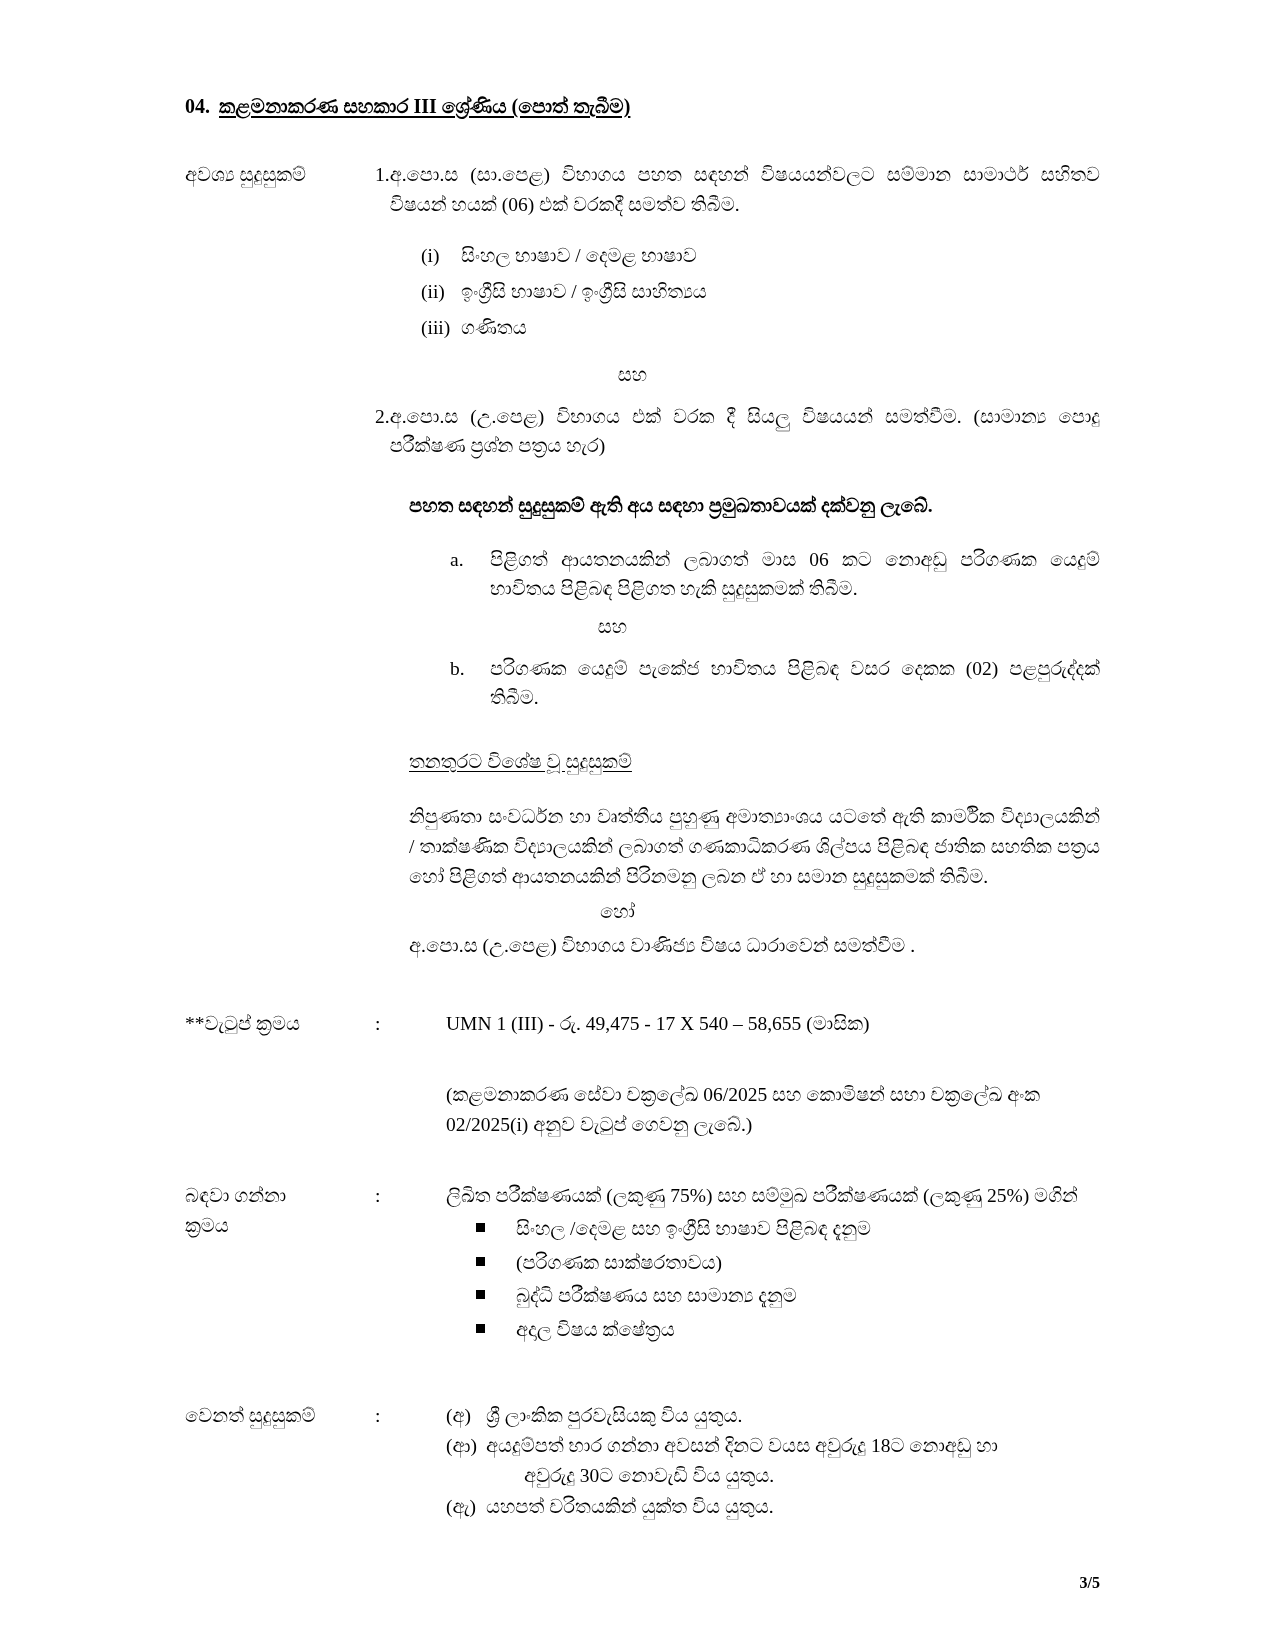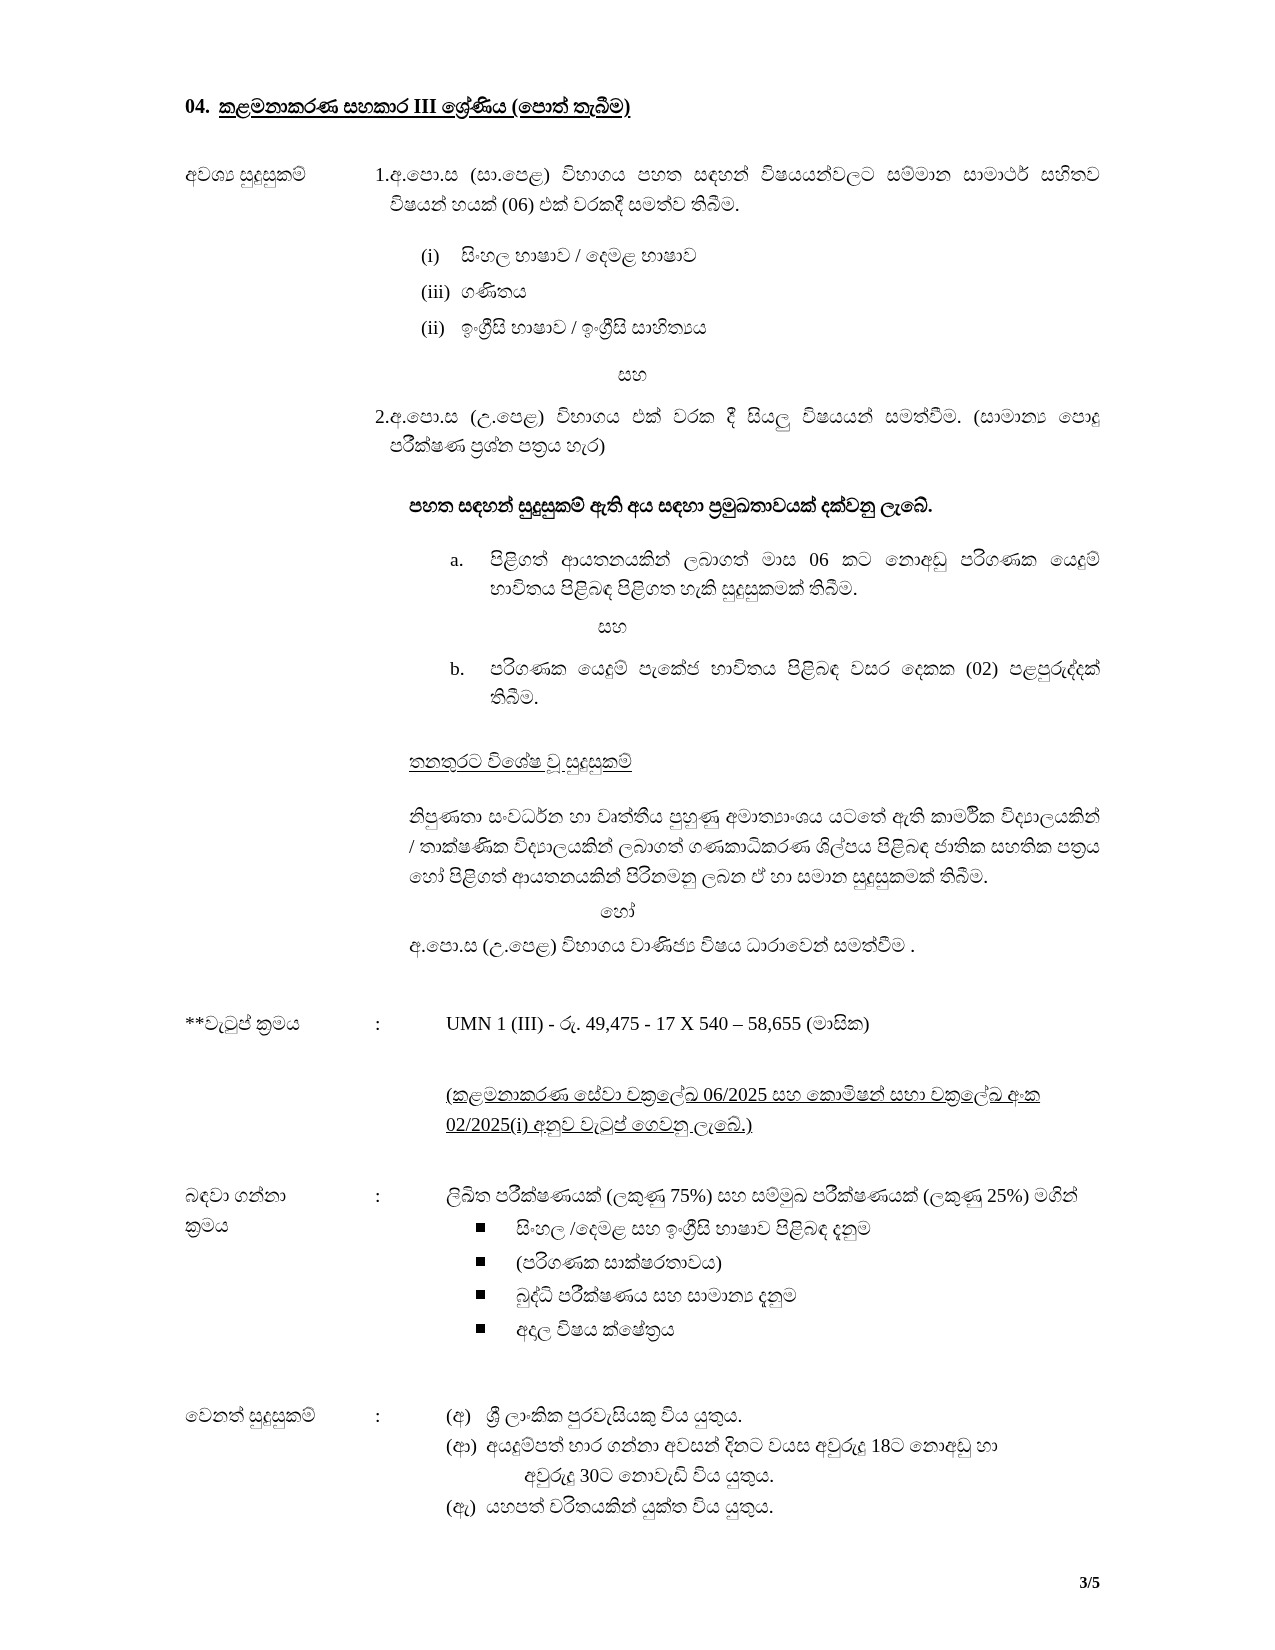--- a/index.html
+++ b/index.html
@@ -158,21 +158,20 @@
     margin: 0 0 0 34px;
   }
 
   
   .salary-row { margin-top: 48px; }
   .salary-row .content { padding-left: 45px; }
   .salary-value { margin-bottom: 0; }
   .salary-note {
     margin-top: 42px;
     line-height: 1.55;
-    text-decoration: underline;
   }
 
   
   .recruit-row { margin-top: 40px; }
   .recruit-row .content { padding-left: 45px; }
   .recruit-row .label { line-height: 1.55; }
   .recruit-main {
     text-align: justify;
     text-justify: inter-word;
   }
@@ -258,26 +257,26 @@
         <span class="nm">1.</span>
         <span class="tx">අ.පො.ස (සා.පෙළ) විභාගය පහත සඳහන් විෂයයන්වලට සම්මාන සාමාර්ථ සහිතව විෂයන් හයක් (06) එක් වරකදී සමත්ව තිබීම.</span>
       </div>
 
       <ul class="roman-list">
         <li>
           <span class="rn">(i)</span>
           <span class="rt">සිංහල භාෂාව / දෙමළ භාෂාව</span>
         </li>
         <li>
+          <span class="rn">(ii)</span>
+          <span class="rt">ඉංග්‍රීසි භාෂාව / ඉංග්‍රීසි සාහිත්‍යය</span>
+        </li>
+        <li>
           <span class="rn">(iii)</span>
           <span class="rt">ගණිතය</span>
-        </li>
-        <li>
-          <span class="rn">(ii)</span>
-          <span class="rt">ඉංග්‍රීසි භාෂාව / ඉංග්‍රීසි සාහිත්‍යය</span>
         </li>
       </ul>
 
       <div class="centered-and">සහ</div>
 
       <div class="num-item">
         <span class="nm">2.</span>
         <span class="tx">අ.පො.ස (උ.පෙළ) විභාගය එක් වරක දී සියලු විෂයයන් සමත්වීම. (සාමාන්‍ය පොදු පරීක්ෂණ ප්‍රශ්න පත්‍රය හැර)</span>
       </div>
 

